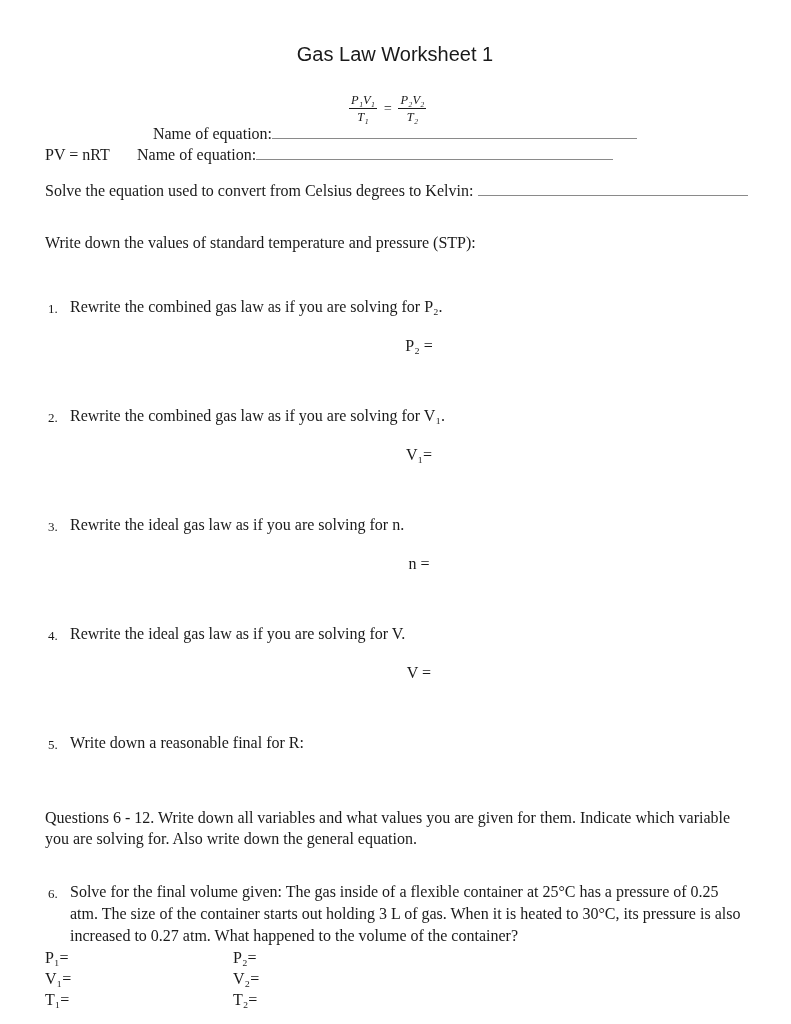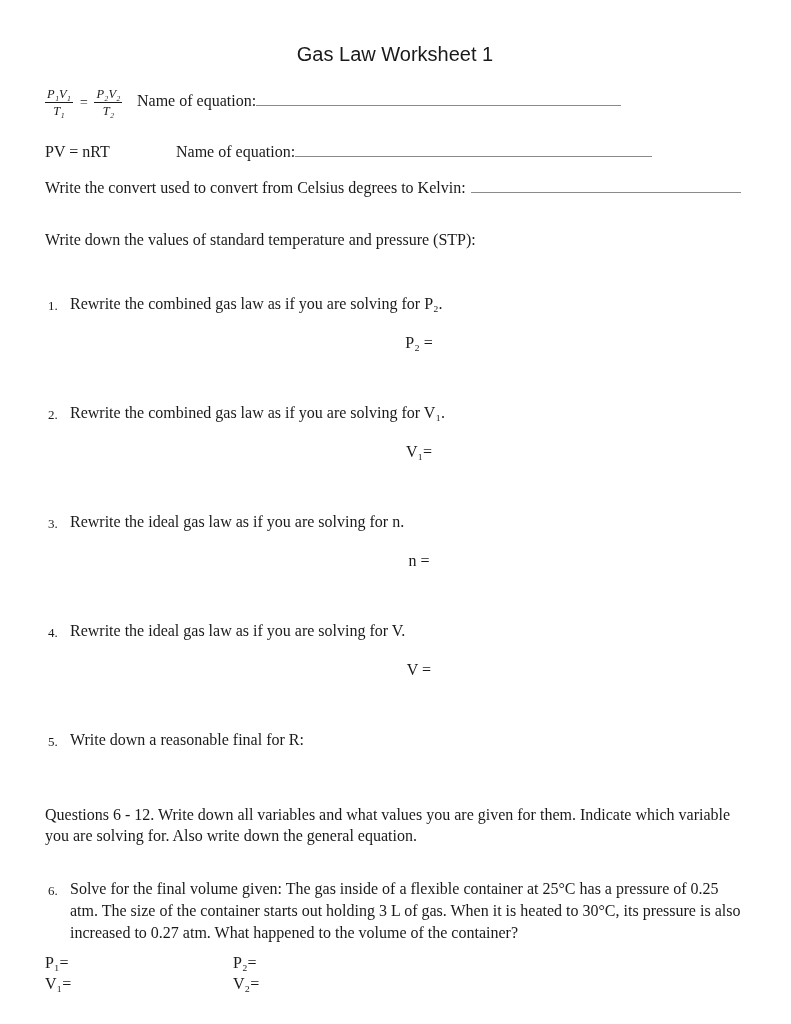--- a/index.html
+++ b/index.html
@@ -12,22 +12,22 @@
     overflow: hidden;
   }
 
   .title {
     font-family: "Liberation Sans", "DejaVu Sans", sans-serif;
     font-size: 20px; line-height: 23px; text-align: center;
   }
 
   
   .eq-row { display: flex; }
-  .eq-row.first { margin-top: 13px; align-items: center; height: 44px; }
-  .eq-row.second { margin-top: 20px; align-items: center; gap: 39px; }
+  .eq-row.first { margin-top: 24px; align-items: center; height: 44px; flex-direction: column; }
+  .eq-row.second { margin-top: 12px; align-items: center; }
   .formula-slot { width: 92px; flex: none; }
 
   .frac-eq { display: inline-flex; align-items: center; font-style: italic; font-size: 12.5px; }
   .frac { display: inline-flex; flex-direction: column; align-items: center; line-height: 1.15; }
   .frac .num { border-bottom: 1.2px solid #1a1a1a; padding: 0 2px 1px; }
   .frac .den { padding-top: 1px; }
   .eq-sign { margin: 0 6px; font-size: 14px; }
 
   .label-blank { display: flex; align-items: baseline; }
   .blank { display: inline-block; border-bottom: 1px solid #8a8a8a; height: 14px; }
@@ -44,21 +44,21 @@
   .qtext { flex: 1; }
   .answer { margin-left: 48px; line-height: 20px; }
 
   .q-gap-first { margin-top: 44px; }
   .q-gap { margin-top: 50px; }
   .a-gap { margin-top: 17px; text-align: center; }
 
   .instructions { margin-top: 52px; line-height: 21px; }
   .question.q6 { margin-top: 32px; line-height: 22px; }
 
-  .vars { margin-top: 8px; line-height: 21px; }
+  .vars { line-height: 21px; }
   .vars .cell-left { display: inline-block; width: 188px; }
 </style>
 </head>
 <body>
 
 <div class="title">Gas Law Worksheet 1</div>
 
 <div class="eq-row first">
   <div class="formula-slot">
     <span class="frac-eq">
@@ -80,21 +80,21 @@
 </div>
 
 <div class="eq-row second">
   <div class="formula-slot">PV = nRT</div>
   <div class="label-blank">
     <span>Name of equation:</span>
     <span class="blank w2"></span>
   </div>
 </div>
 
-<div class="prompt-kelvin"><span>Write the convert used to convert from Celsius degrees to Kelvin:</span><span class="blank w3"></span></div>
+<div class="prompt-kelvin"><span>Solve the equation used to convert from Celsius degrees to Kelvin:</span><span class="blank w3"></span></div>
 
 <div class="prompt-stp">Write down the values of standard temperature and pressure (STP):</div>
 
 <div class="question q-gap-first">
   <span class="qnum">1.</span>
   <span class="qtext">Rewrite the combined gas law as if you are solving for P₂.</span>
 </div>
 <div class="answer a-gap">P₂ =</div>
 
 <div class="question q-gap">
@@ -127,13 +127,16 @@
   <span class="qtext">Solve for the final volume given:  The gas inside of a flexible container at 25°C has a pressure of 0.25 atm.  The size of the container starts out holding 3 L of gas.  When it is heated to 30°C, its pressure is also increased to 0.27 atm.  What happened to the volume of the container?</span>
 </div>
 
 <div class="vars">
   <div>
     <span class="cell-left">P₁=</span><span>P₂=</span>
   </div>
   <div>
     <span class="cell-left">V₁=</span><span>V₂=</span>
   </div>
+  <div>
+    <span class="cell-left">T₁=</span><span>T₂=</span>
+  </div>
 </div>
 
 </body></html>

